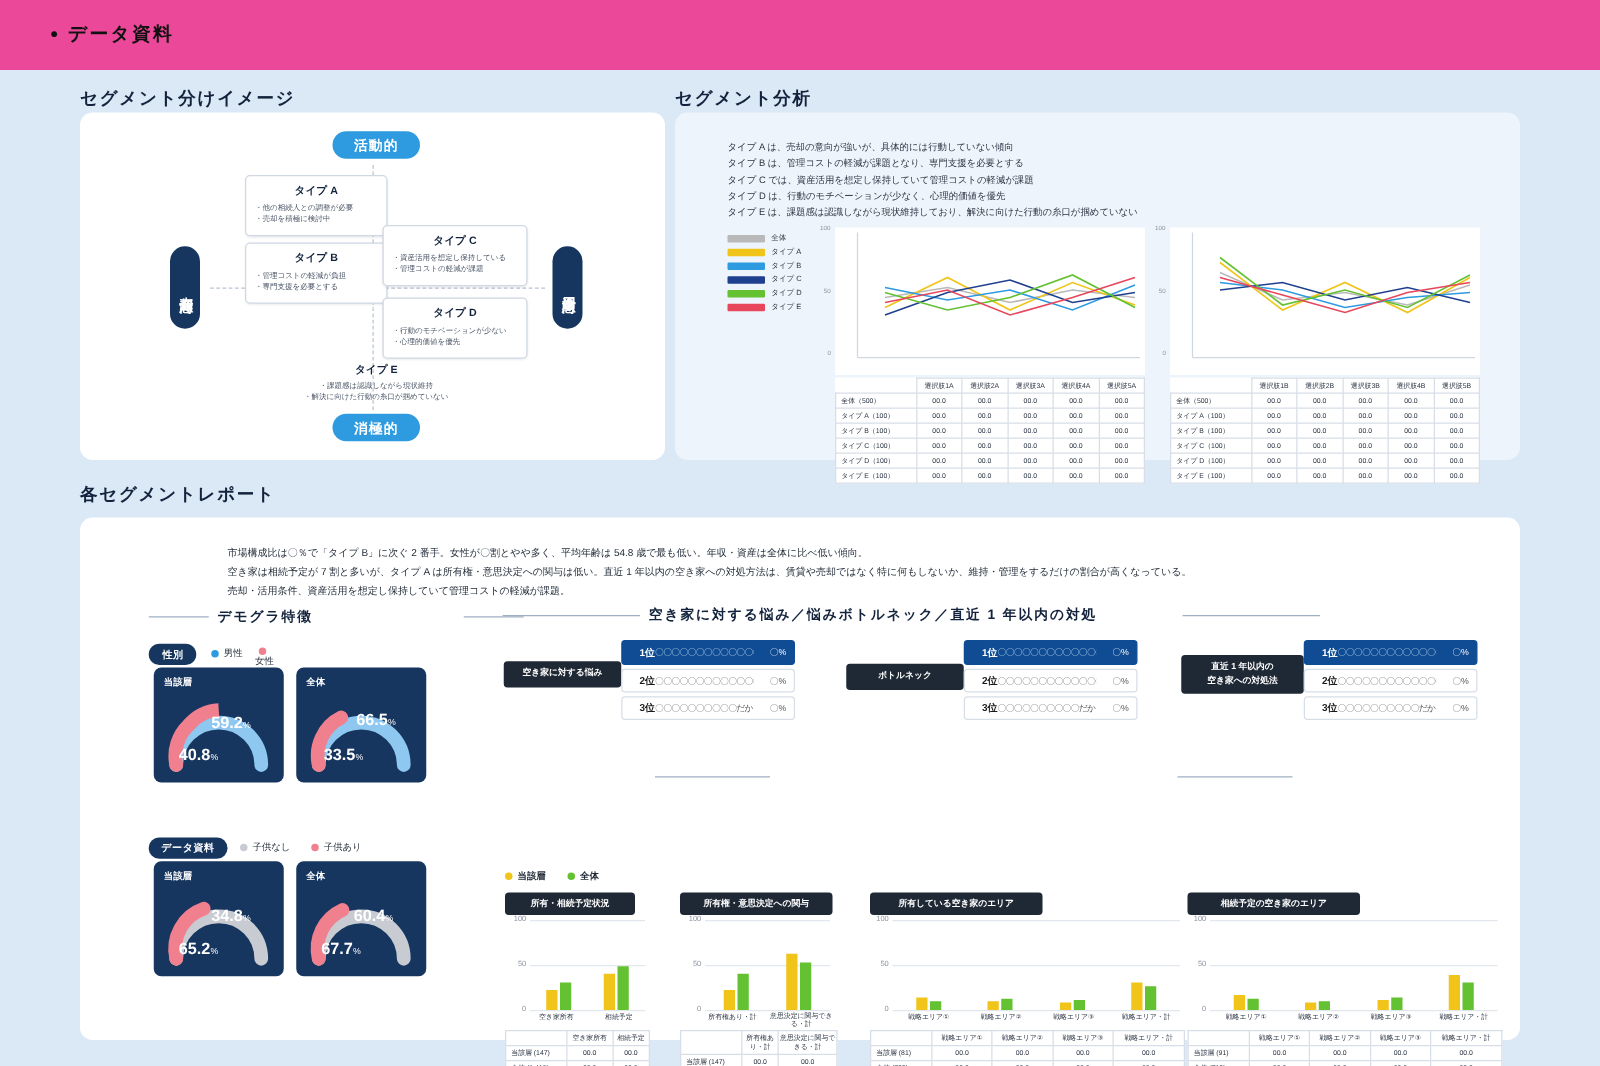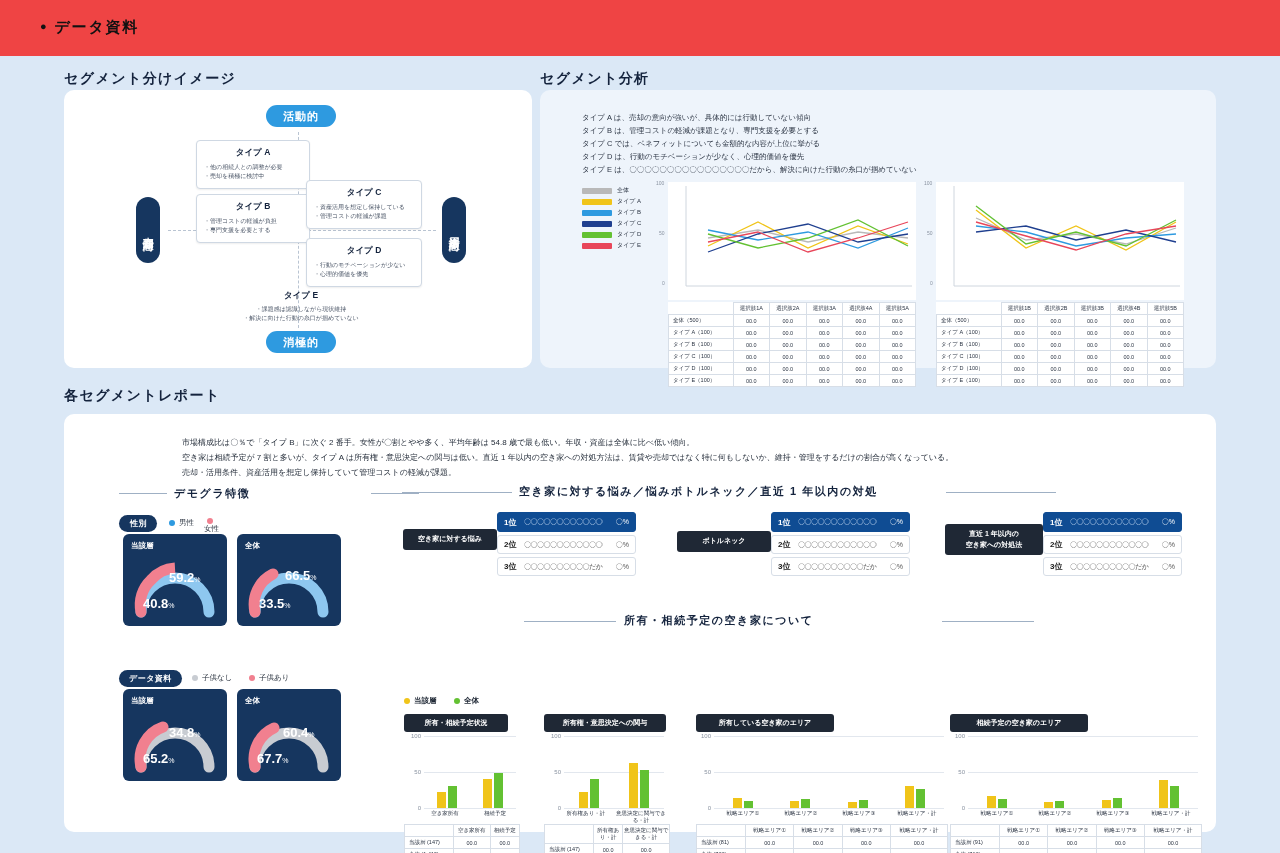--- a/index.html
+++ b/index.html
@@ -8,21 +8,21 @@
     background:#ffffff;
     font-family:"Liberation Sans","DejaVu Sans",sans-serif;
     color:#1a1a1a;
     overflow:hidden;
   }
   .page{position:relative;width:1280px;height:853px;}
 
   
   .doc-header{
     position:absolute;left:0;top:0;width:1280px;height:56px;
-    background:#ef4444;
+    background:#ec4899;
   }
   .doc-title{
     position:absolute;left:40px;top:18px;
     font-size:15px;font-weight:bold;letter-spacing:.12em;color:#111;
   }
   .doc-title .bullet{font-size:11px;vertical-align:2px;margin-right:6px;}
 
   
   .canvas{
     position:absolute;left:0;top:56px;width:1280px;height:797px;
@@ -114,21 +114,21 @@
   .rk-tag{
     position:absolute;background:#1f2835;color:#fff;border-radius:3px;
     font-size:7px;font-weight:bold;padding:5px 6px;text-align:center;line-height:1.5;
   }
   .rk-wrap{position:absolute;}
   .rk-row{
     display:flex;align-items:center;border:1px solid #d7dee7;border-radius:3px;
     background:#fff;height:19px;margin-bottom:3px;padding:0 6px;box-sizing:border-box;
   }
   .rk-row.first{background:#0f4c93;border-color:#0f4c93;color:#fff;height:20px;}
-  .rk-no{font-size:8px;font-weight:bold;width:20px;}
+  .rk-no{font-size:8px;font-weight:bold;width:20px;text-align:right;}
   .rk-bar{flex:1;font-size:7px;letter-spacing:-.5px;overflow:hidden;white-space:nowrap;color:#555;}
   .rk-row.first .rk-bar{color:#cfe2f7;}
   .rk-pct{font-size:7px;width:26px;text-align:right;color:#555;}
   .rk-row.first .rk-pct{color:#fff;}
 
   
   .bc-tag{
     position:absolute;background:#1f2835;color:#fff;border-radius:3px;
     font-size:7px;font-weight:bold;padding:4px 8px;text-align:center;
   }
@@ -194,23 +194,23 @@
         <div class="t-name">タイプ E</div>
         <div class="t-line">・課題感は認識しながら現状維持</div>
         <div class="t-line">・解決に向けた行動の糸口が掴めていない</div>
       </div>
     </div>
 
     <div class="card" id="seg-analysis" style="left:540px;top:34px;width:676px;height:278px;">
       <div class="analysis-lines">
         <div>タイプ A は、売却の意向が強いが、具体的には行動していない傾向</div>
         <div>タイプ B は、管理コストの軽減が課題となり、専門支援を必要とする</div>
-        <div>タイプ C では、ベネフィットについても金額的な内容が上位に挙がる</div>
+        <div>タイプ C では、資産活用を想定し保持していて管理コストの軽減が課題</div>
         <div>タイプ D は、行動のモチベーションが少なく、心理的価値を優先</div>
-        <div>タイプ E は、〇〇〇〇〇〇〇〇〇〇〇〇〇〇〇〇だから、解決に向けた行動の糸口が掴めていない</div>
+        <div>タイプ E は、課題感は認識しながら現状維持しており、解決に向けた行動の糸口が掴めていない</div>
       </div>
 
       <div class="legend-block" style="left:42px;top:96px;">
         <div class="legend-row">
             <span class="legend-sw" style="background:#b9b9b9"></span>
             <span class="legend-lb">全体</span>
           </div>
         <div class="legend-row">
             <span class="legend-sw" style="background:#f0c419"></span>
             <span class="legend-lb">タイプ A</span>
@@ -520,21 +520,20 @@
             <span class="rk-bar">〇〇〇〇〇〇〇〇〇〇〇〇〇だから</span>
             <span class="rk-pct">〇%</span>
           </div>
         <div class="rk-row">
             <span class="rk-no">3位</span>
             <span class="rk-bar">〇〇〇〇〇〇〇〇〇〇だから</span>
             <span class="rk-pct">〇%</span>
           </div>
       </div>
 
-      <div class="sub-head" style="left:560px;top:199px;width:310px;">所有・相続予定の空き家について</div>
       <div class="rule" style="left:460px;top:207px;width:92px;"></div>
       <div class="rule" style="left:878px;top:207px;width:92px;"></div>
 
       <div class="lg" style="left:340px;top:282px;font-weight:bold;">
           <span class="dot" style="background:#f0c419"></span>
           <span>当該層</span>
         </div>
       <div class="lg" style="left:390px;top:282px;font-weight:bold;">
           <span class="dot" style="background:#63c132"></span>
           <span>全体</span>

